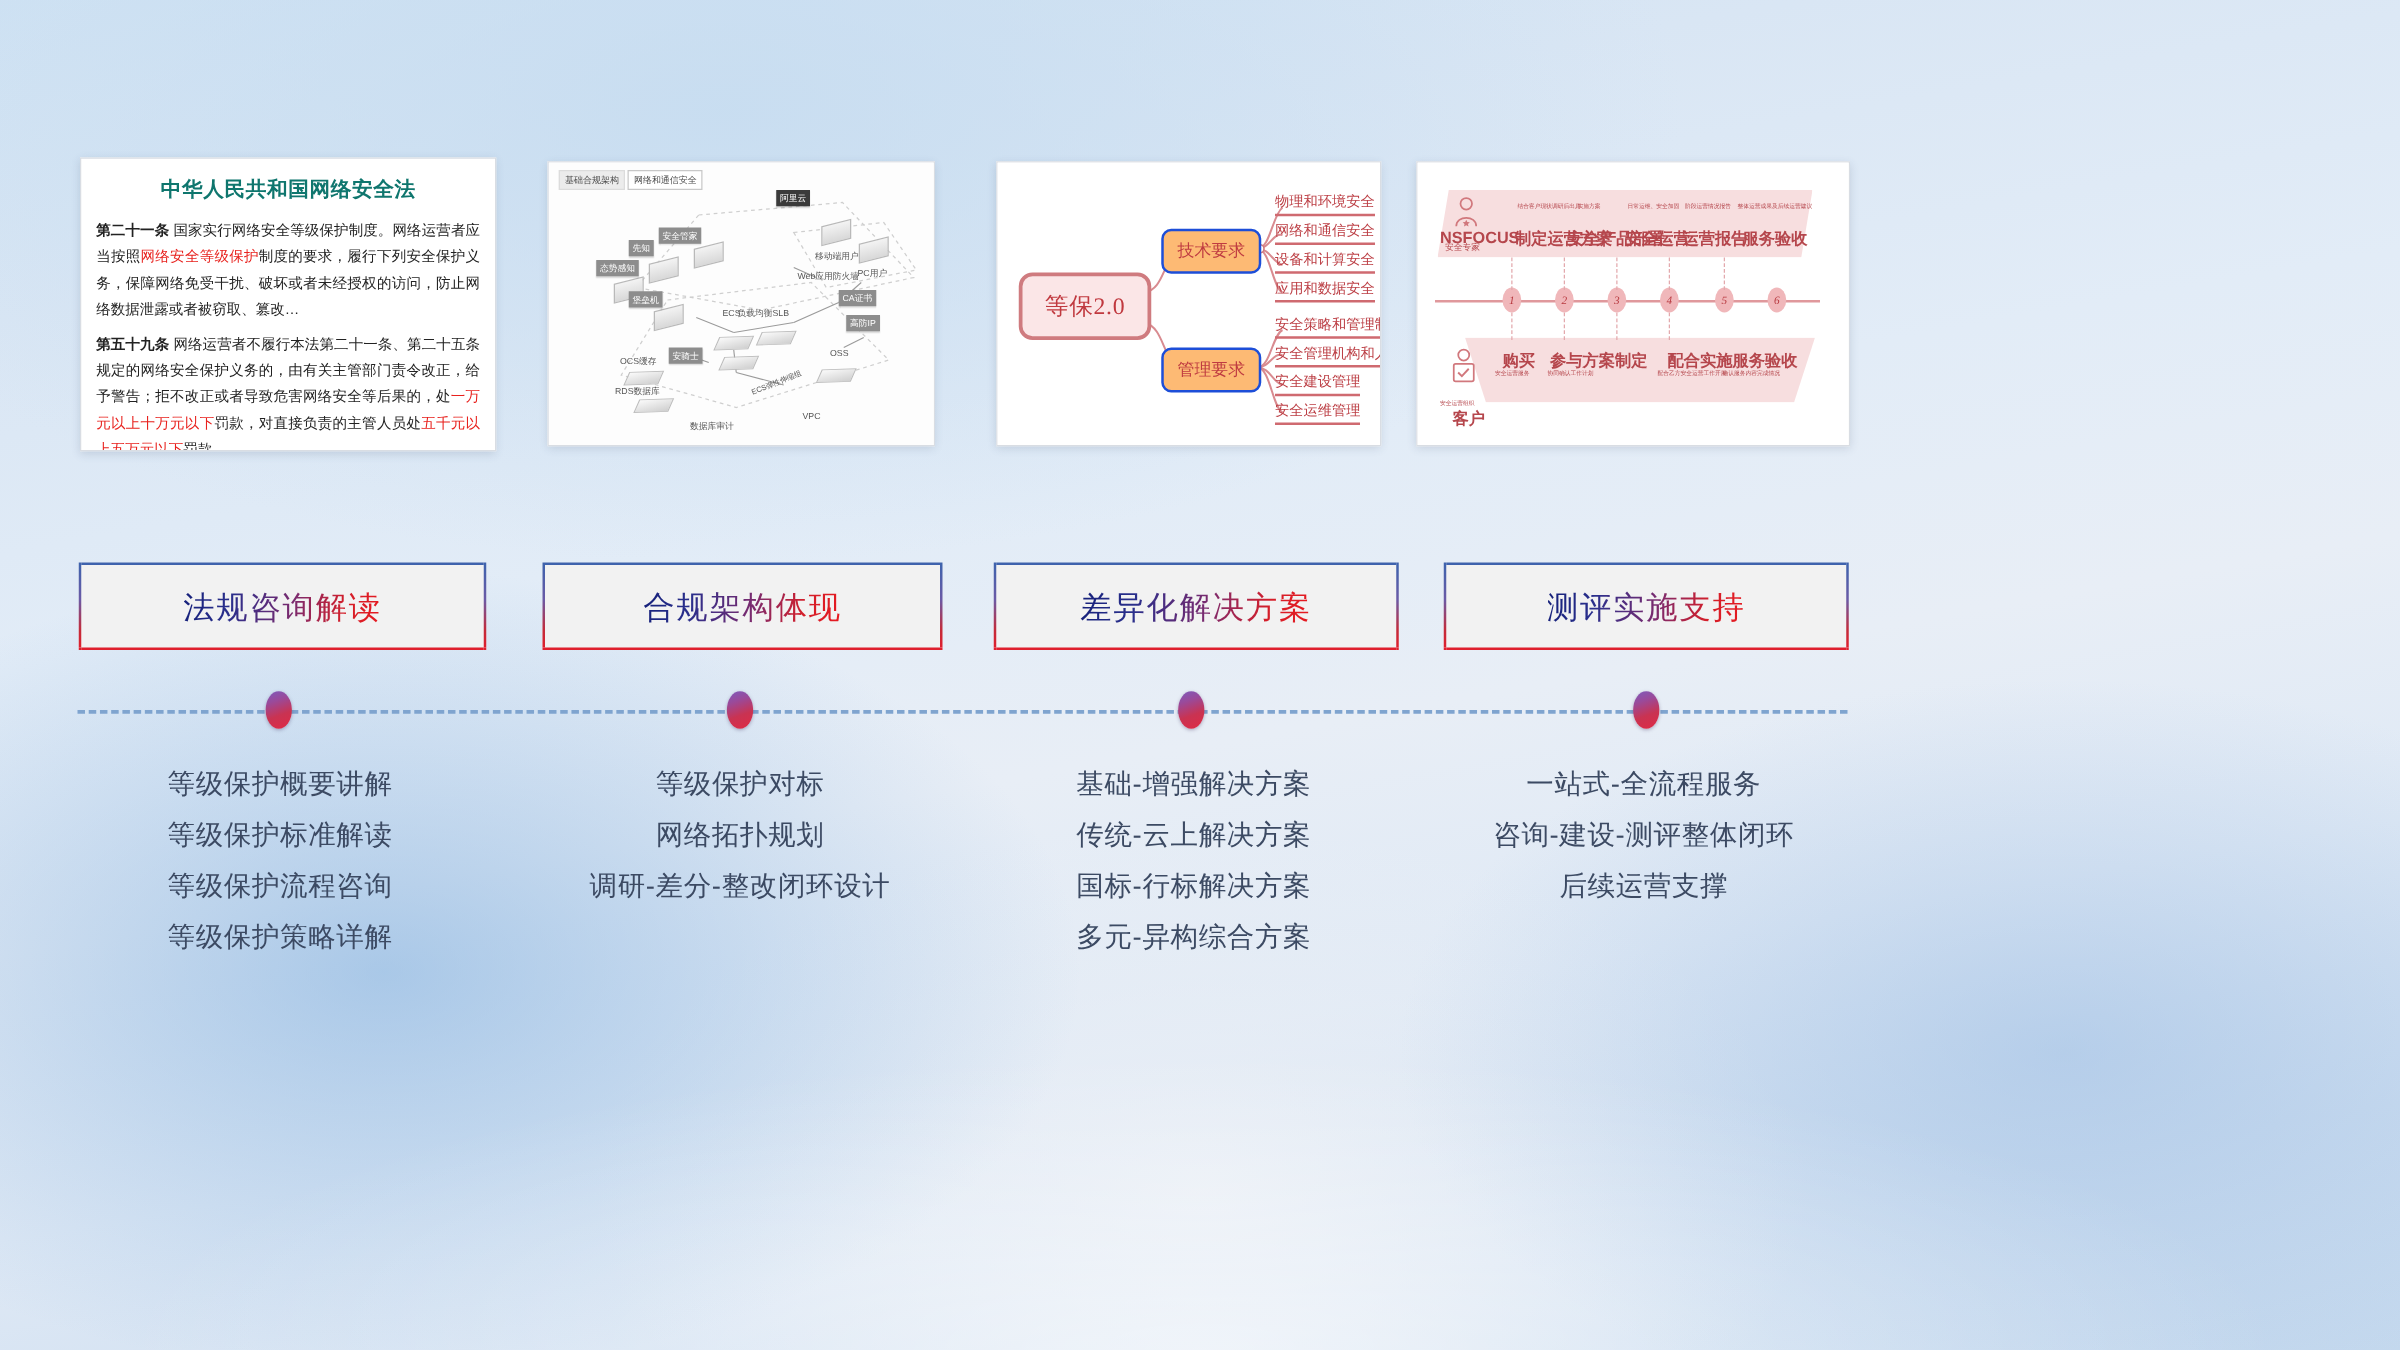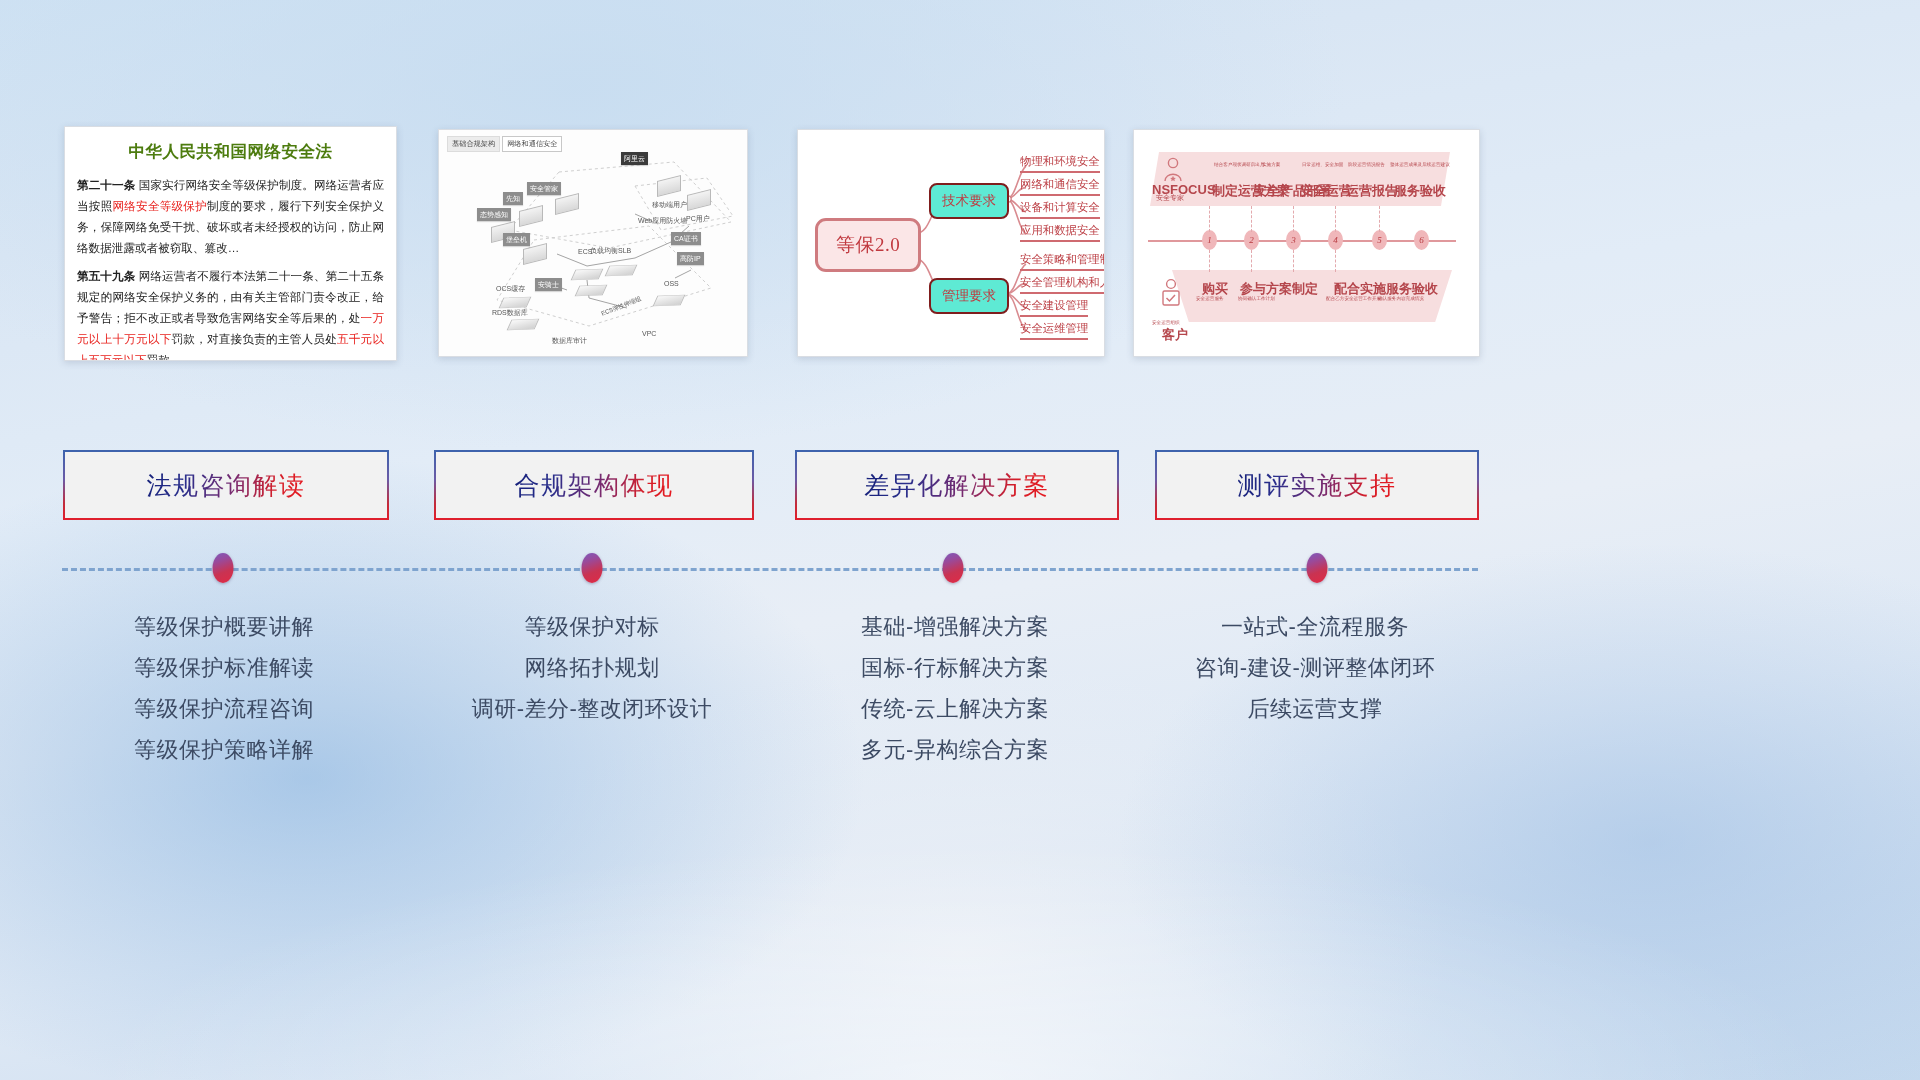--- a/index.html
+++ b/index.html
@@ -47,21 +47,21 @@
   .card-1 { left: 64px;   width: 331px; height: 233px; }
   .card-2 { left: 438px;  width: 308px; height: 226px; top: 3px;}
   .card-3 { left: 797px;  width: 306px; height: 226px; top: 3px;}
   .card-4 { left: 1133px; width: 345px; height: 226px; top: 3px;}
 
   
   .law-title {
     text-align: center;
     font-size: 16.5px;
     font-weight: bold;
-    color: #4d7c0f;
+    color: #0f766e;
     margin: 14px 0 11px 0;
     letter-spacing: .5px;
   }
   .law-body { padding: 0 12px; }
   .law-p {
     font-size: 11.6px;
     line-height: 21px;
     color: #222;
     text-align: justify;
     margin: 0 0 7px 0;
@@ -102,22 +102,22 @@
   .mm-root {
     position:absolute; left:17px; top:88px; width:100px; height:48px;
     border:3px solid #cf7b7f; border-radius:11px;
     background:#fbe6e7;
     display:flex; align-items:center; justify-content:center;
     color:#c0393f; font-size:19px; letter-spacing:.5px;
     font-family:"Liberation Serif","DejaVu Serif",serif;
   }
   .mm-branch {
     position:absolute; width:76px; height:32px;
-    border:2px solid #7f1d1d; border-radius:8px;
-    background:#5eead4;
+    border:2px solid #1d4ed8; border-radius:8px;
+    background:#fdba74;
     display:flex; align-items:center; justify-content:center;
     color:#bf3b41; font-size:13.5px;
     font-family:"Liberation Serif","DejaVu Serif",serif;
   }
   .mm-branch.tech { left:131px; top:53px; }
   .mm-branch.mgmt { left:131px; top:148px; }
   .mm-leaf {
     position:absolute; white-space:nowrap;
     color:#bc3f45; font-size:11.4px;
     font-family:"Liberation Serif","DejaVu Serif",serif;
@@ -403,22 +403,22 @@
       <div class="li">等级保护流程咨询</div>
       <div class="li">等级保护策略详解</div>
     </div>
     <div class="col col-2">
       <div class="li">等级保护对标</div>
       <div class="li">网络拓扑规划</div>
       <div class="li">调研-差分-整改闭环设计</div>
     </div>
     <div class="col col-3">
       <div class="li">基础-增强解决方案</div>
+      <div class="li">传统-云上解决方案</div>
       <div class="li">国标-行标解决方案</div>
-      <div class="li">传统-云上解决方案</div>
       <div class="li">多元-异构综合方案</div>
     </div>
     <div class="col col-4">
       <div class="li">一站式-全流程服务</div>
       <div class="li">咨询-建设-测评整体闭环</div>
       <div class="li">后续运营支撑</div>
     </div>
   </div>
 
 </div>

